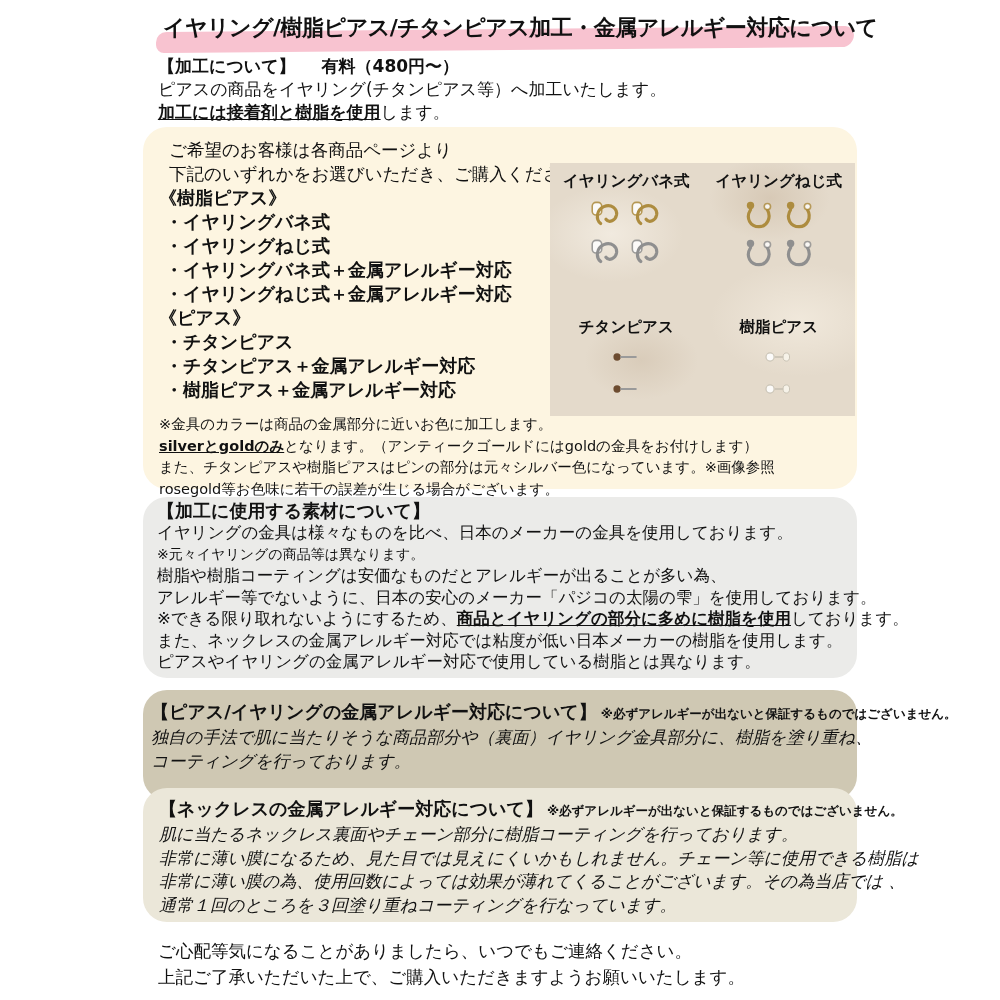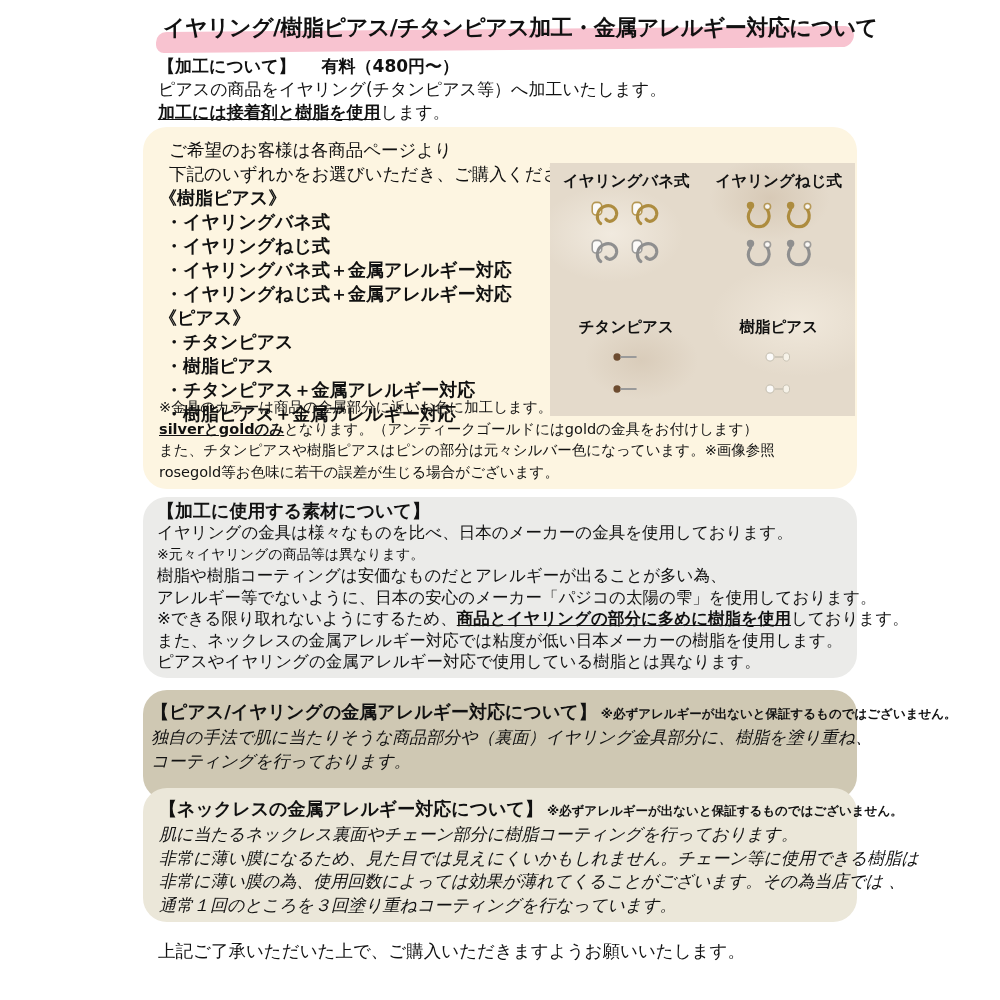--- a/index.html
+++ b/index.html
@@ -32,21 +32,21 @@
   .box-options{top:127px;height:362px;background:var(--options-box-bg,#fdf5e1);}
   .box-materials{top:497px;height:181px;background:var(--materials-box-bg,#ebebe9);padding:2px 14px;}
   .box-pierce{top:690px;height:110px;background:var(--pierce-box-bg,#cfc8b3);padding:9px 8px;}
   .box-necklace{top:788px;height:134px;background:var(--necklace-box-bg,#ebe7d9);padding:8px 16px;}
   
   .opt-list{position:absolute;left:16px;top:11px;font-size:17.5px;line-height:24px;}
   .opt-list div{white-space:nowrap;}
   .opt-intro{padding-left:10px;font-weight:500;}
   .opt-head{font-weight:700;font-size:18px;}
   .opt-item{font-weight:700;font-size:18px;padding-left:6px;}
-  .opt-notes{position:absolute;left:16px;top:270px;font-size:14.5px;line-height:21.5px;}
+  .opt-notes{position:absolute;left:16px;top:287px;font-size:14.5px;line-height:21.5px;}
   .opt-notes div{white-space:nowrap;}
   
   .photo{
     position:absolute;left:407px;top:36px;width:305px;height:253px;
     background:
       radial-gradient(120px 80px at 20% 28%, #f1eadf 0%, rgba(241,234,223,0) 60%),
       radial-gradient(100px 70px at 72% 14%, #d7c9b6 0%, rgba(215,201,182,0) 60%),
       radial-gradient(150px 95px at 82% 62%, #f0e8db 0%, rgba(240,232,219,0) 60%),
       radial-gradient(95px 65px at 30% 78%, #d9ccba 0%, rgba(217,204,186,0) 60%),
       var(--photo-bg,#e4dacb);
@@ -116,21 +116,20 @@
     <div class="opt-list">
       <div class="opt-intro">ご希望のお客様は各商品ページより</div>
       <div class="opt-intro">下記のいずれかをお選びいただき、ご購入ください。</div>
       <div class="opt-head">《樹脂ピアス》</div>
       <div class="opt-item">・イヤリングバネ式</div>
       <div class="opt-item">・イヤリングねじ式</div>
       <div class="opt-item">・イヤリングバネ式＋金属アレルギー対応</div>
       <div class="opt-item">・イヤリングねじ式＋金属アレルギー対応</div>
       <div class="opt-head">《ピアス》</div>
       <div class="opt-item">・チタンピアス</div>
-      <div class="opt-item">・樹脂ピアス</div>
       <div class="opt-item">・チタンピアス＋金属アレルギー対応</div>
       <div class="opt-item">・樹脂ピアス＋金属アレルギー対応</div>
     </div>
 
     <div class="photo">
       <div class="quad">
         <div class="photo-label">イヤリングバネ式</div>
         <svg class="pair gold" viewBox="0 0 72 30" width="76" height="32">
             <use href="#sym-bane"></use>
             <use href="#sym-bane" x="38"></use>
@@ -198,16 +197,17 @@
 
   <section class="box box-necklace">
     <div class="allergy-head"><span>【ネックレスの金属アレルギー対応について】</span><span class="allergy-disclaimer">※必ずアレルギーが出ないと保証するものではございません。</span></div>
     <div class="aline">肌に当たるネックレス裏面やチェーン部分に樹脂コーティングを行っております。</div>
     <div class="aline">非常に薄い膜になるため、見た目では見えにくいかもしれません。チェーン等に使用できる樹脂は</div>
     <div class="aline">非常に薄い膜の為、使用回数によっては効果が薄れてくることがございます。その為当店では 、</div>
     <div class="aline">通常１回のところを３回塗り重ねコーティングを行なっています。</div>
   </section>
 
   <div class="footer">
+    <p>ご心配等気になることがありましたら、いつでもご連絡ください。</p>
     <p>上記ご了承いただいた上で、ご購入いただきますようお願いいたします。</p>
   </div>
 
 </div>
 
 </body></html>

